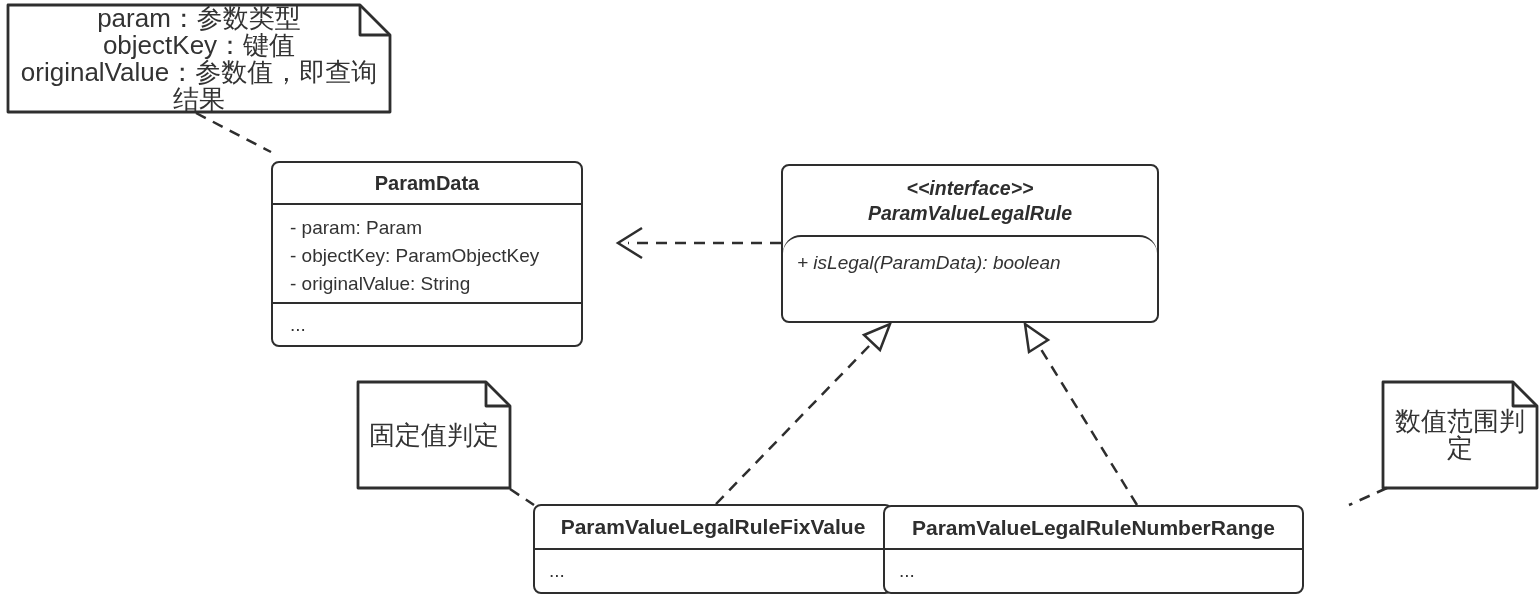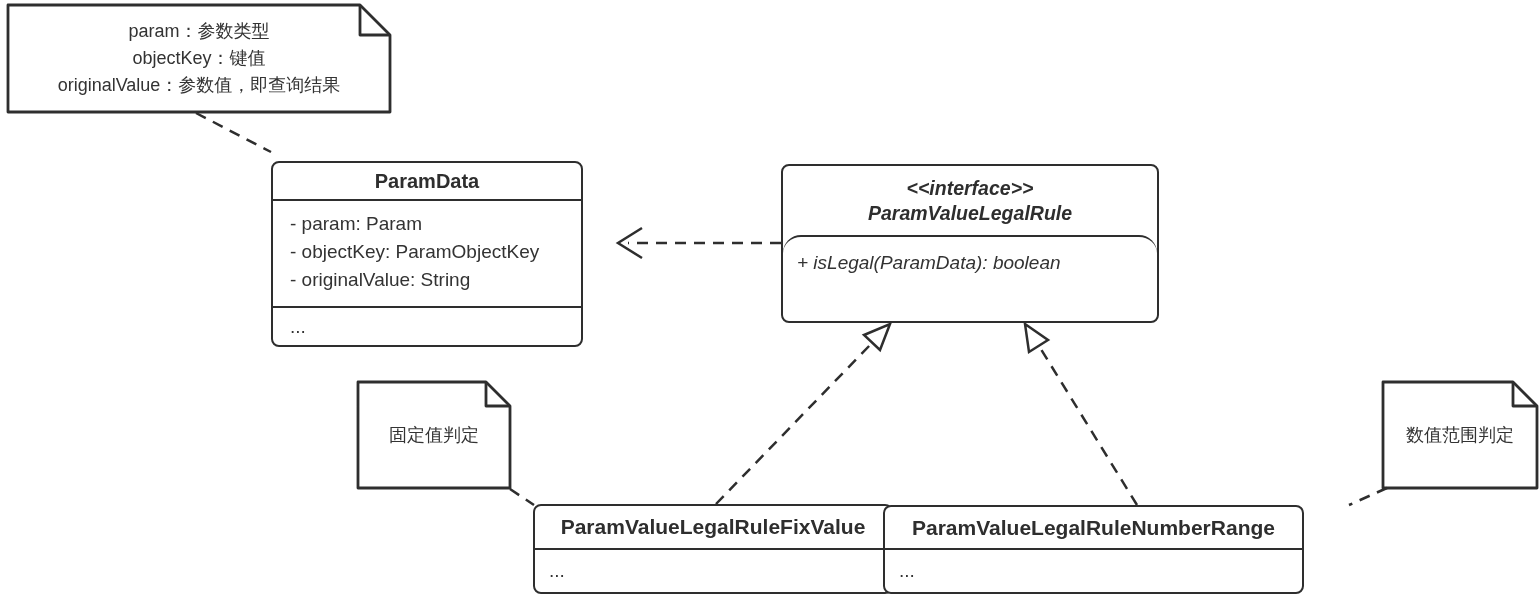--- a/index.html
+++ b/index.html
@@ -21,21 +21,21 @@
     width: 1540px; height: 601px;
   }
   
   .note-text {
     position: absolute;
     display: flex;
     flex-direction: column;
     align-items: center;
     justify-content: center;
     text-align: center;
-    font-size: 18px;
+    font-size: 26px;
     line-height: 27px;
     color: #333333;
   }
   
   .uml-class {
     position: absolute;
     background: #ffffff;
     border: 2.5px solid #2e2e2e;
     border-radius: 8px;
     display: flex;
@@ -48,21 +48,21 @@
     justify-content: center;
     font-weight: bold;
     font-size: 20px;
     color: #2e2e2e;
   }
   .uml-sect {
     border-top: 2.5px solid #2e2e2e;
   }
   .uml-attrs {
     flex: 1;
-    padding: 9px 6px 12px 17px;
+    padding: 9px 6px 4px 17px;
     font-size: 19px;
     line-height: 28px;
     color: #333333;
   }
   .uml-methods-row {
     display: flex;
     align-items: center;
     padding-left: 17px;
     font-size: 19px;
     color: #333333;

